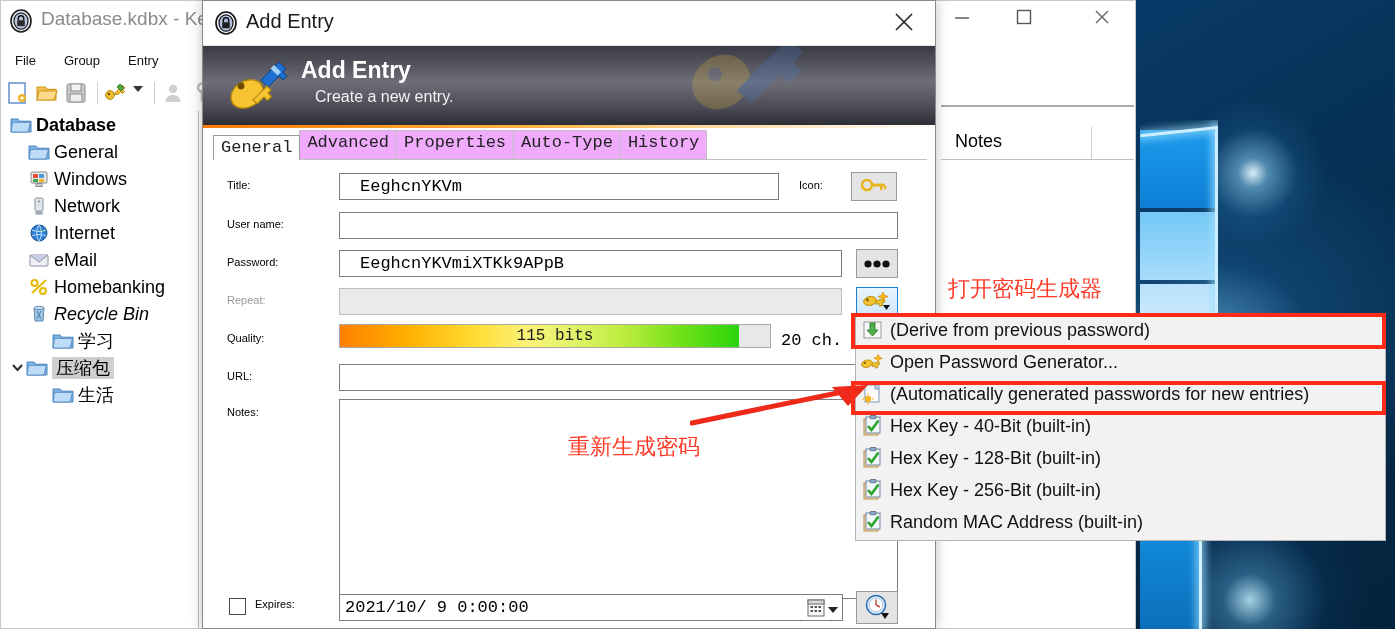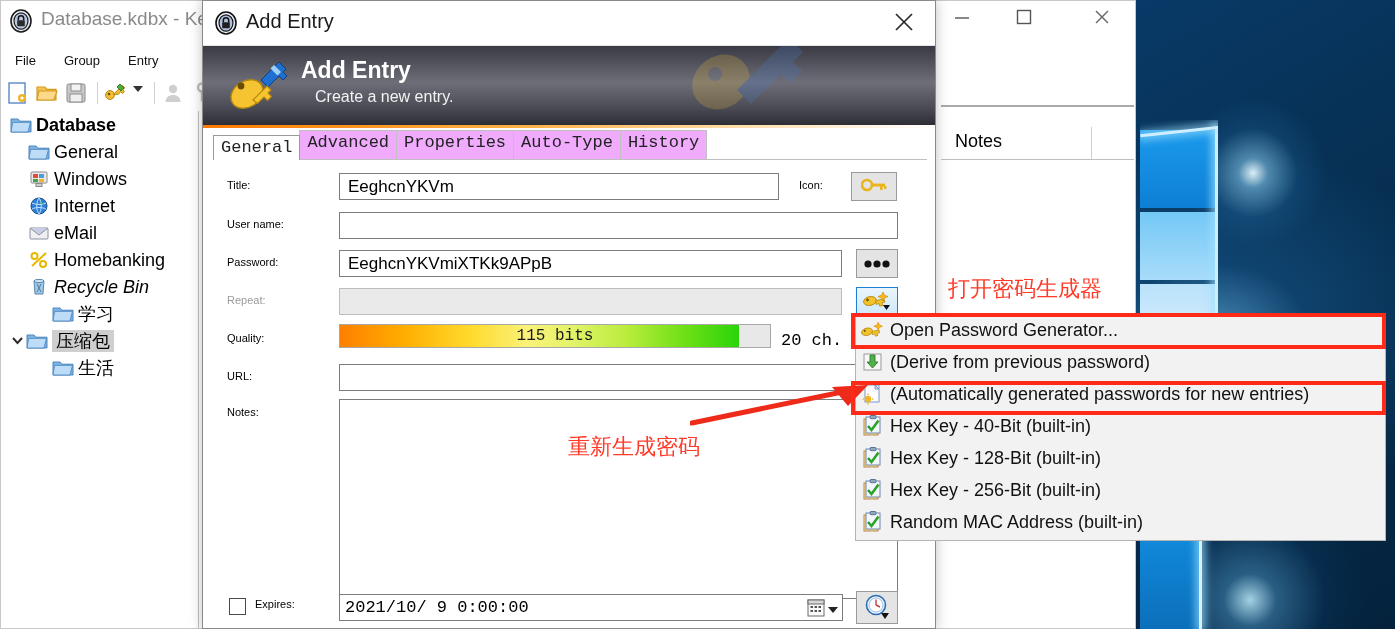--- a/index.html
+++ b/index.html
@@ -90,21 +90,21 @@
   
   #tabs{position:absolute;left:10px;top:7px;height:25px;display:flex;align-items:flex-end;
         font-family:"Liberation Mono", monospace;}
   #tabs .tab{font-size:17px;padding:2px 7px 2px 7px;border:1px solid #c0c0c0;border-bottom:none;
              background:#f0abfc;color:#222;margin-right:-1px;height:30px;box-sizing:border-box;}
   #tabs .tab.active{background:#fff;border-color:#9a9a9a;position:relative;z-index:3;height:25px;}
   #tab-underline{position:absolute;left:10px;top:31px;width:714px;height:1px;background:#c0c0c0;}
   .lbl{position:absolute;font-size:11px;color:#000;}
   .lbl.dim{color:#9a9a9a;}
   .fld{position:absolute;box-sizing:border-box;border:1px solid #7c7c7c;background:#fff;
-       font-family:Liberation Sans, sans-serif;font-size:17px;color:#000;padding:2px 8px;
+       font-family:Liberation Mono, monospace;font-size:17px;color:#000;padding:2px 20px;
        display:flex;align-items:center;white-space:nowrap;overflow:hidden;}
   .fld.disabled{background:#eaeaea;border-color:#bdbdbd;}
   .sqbtn{position:absolute;box-sizing:border-box;border:1px solid #9a9a9a;background:#e4e4e4;
          display:flex;align-items:center;justify-content:center;}
   .sqbtn.hl{border:1px solid #1b7fd4;background:linear-gradient(180deg,#eaf5fd,#cfe8fb);}
 
   #qbar{position:absolute;box-sizing:border-box;border:1px solid #a8a8a8;background:#e8e8e8;overflow:hidden;}
   #qbar .fill{position:absolute;left:0;top:0;bottom:0;width:92.8%;
      background:linear-gradient(90deg,#ff7f00 0%,#ffae00 16%,#ffdb2e 33%,#faf27a 47%,#e3f36a 58%,#b9ec3c 72%,#6fe017 86%,#2ad40a 100%);}
   #qbar .qtxt{position:absolute;left:0;right:0;top:0;bottom:0;display:flex;align-items:center;justify-content:center;
@@ -263,20 +263,30 @@
           <rect x="5" y="5" width="5" height="4" fill="#e04b3a"></rect>
             <rect x="11" y="5" width="5" height="4" fill="#4a9cd6"></rect>
           <rect x="5" y="10" width="5" height="3" fill="#3fa54a"></rect>
             <rect x="11" y="10" width="5" height="3" fill="#f1b429"></rect>
           <rect x="8" y="14.5" width="6" height="3" fill="#cfcfcf" stroke="#8a8a8a"></rect>
         </svg>
       </span>
       <span class="tl">Windows</span>
     </div>
 
+    <div class="tnode lvl1">
+      <span class="ti">
+        <svg width="22" height="20" viewBox="0 0 22 20">
+          <rect x="7" y="2" width="8" height="13" rx="1.2" fill="#dfe4e8" stroke="#8a94a0"></rect>
+          <circle cx="11" cy="5.5" r="1" fill="#7f8a96"></circle>
+          <rect x="8" y="16" width="6" height="2" fill="#b9c1c9" stroke="#8a94a0"></rect>
+        </svg>
+      </span>
+      <span class="tl">Network</span>
+    </div>
 
     <div class="tnode lvl1">
       <span class="ti">
         <svg width="22" height="20" viewBox="0 0 22 20">
           <circle cx="11" cy="10" r="8" fill="#2f7fd6" stroke="#1c4f87"></circle>
           <path d="M4 7c4 2 10 2 14 0M4 13c4-2 10-2 14 0" stroke="#bfe2ff" fill="none" stroke-width="1"></path>
           <path d="M11 2c-3 4-3 12 0 16M11 2c3 4 3 12 0 16" stroke="#bfe2ff" fill="none" stroke-width="1"></path>
           <path d="M6 5c2 1 4 2 6 1.5s4 1 5 2.5" fill="#56b04a" opacity=".85"></path>
         </svg>
       </span>
@@ -502,38 +512,38 @@
     </div>
 
   </div>
 </div>
 
 <div id="popup">
   <div class="gutter"></div>
 
   <div class="mrow">
     <span class="micon">
+      <svg width="24" height="22" viewBox="0 0 24 22">
+        <rect x="3" y="3" width="17" height="16" fill="#f7f7f7" stroke="#9a9a9a"></rect>
+        <path d="M9 4h5v7h3l-5.5 6L6 11h3z" fill="#4fb04a" stroke="#2e7a2a" stroke-width=".9"></path>
+      </svg>
+    </span>
+    <span class="mtxt">(Derive from previous password)</span>
+  </div>
+
+  <div class="mrow">
+    <span class="micon">
       <svg width="24" height="20" viewBox="0 0 28 20">
         <ellipse cx="7" cy="12" rx="6.5" ry="4.2" fill="#f2c32c" stroke="#b4870c" stroke-width=".9" transform="rotate(-14 7 12)"></ellipse>
         <circle cx="4.5" cy="11" r="1.3" fill="#7a5800"></circle>
         <path d="M13 11.5l8-1.5 1 3-3 .8.7 2.6-3 .8-.7-2.6-3 .8z" fill="#f2c32c" stroke="#b4870c" stroke-width=".8"></path>
         <path d="M20 1l1.4 3.2L25 5.6l-3.6 1.4L20 10.2 18.6 7 15 5.6l3.6-1.4z" fill="#ffb81c" stroke="#d08a00" stroke-width=".7"></path>
       </svg>
     </span>
     <span class="mtxt">Open Password Generator...</span>
-  </div>
-
-  <div class="mrow">
-    <span class="micon">
-      <svg width="24" height="22" viewBox="0 0 24 22">
-        <rect x="3" y="3" width="17" height="16" fill="#f7f7f7" stroke="#9a9a9a"></rect>
-        <path d="M9 4h5v7h3l-5.5 6L6 11h3z" fill="#4fb04a" stroke="#2e7a2a" stroke-width=".9"></path>
-      </svg>
-    </span>
-    <span class="mtxt">(Derive from previous password)</span>
   </div>
 
   <div class="mrow">
     <span class="micon">
       <svg width="24" height="22" viewBox="0 0 24 22">
         <rect x="4" y="2" width="14" height="17" fill="#fdfdff" stroke="#7f97bd"></rect>
         <path d="M14 2l4 4h-4z" fill="#cfe0f5" stroke="#7f97bd"></path>
         <circle cx="7" cy="16" r="3.2" fill="#f3b524"></circle>
         <g stroke="#f3b524" stroke-width="1.4">
             <line x1="7" y1="10.5" x2="7" y2="12"></line>

